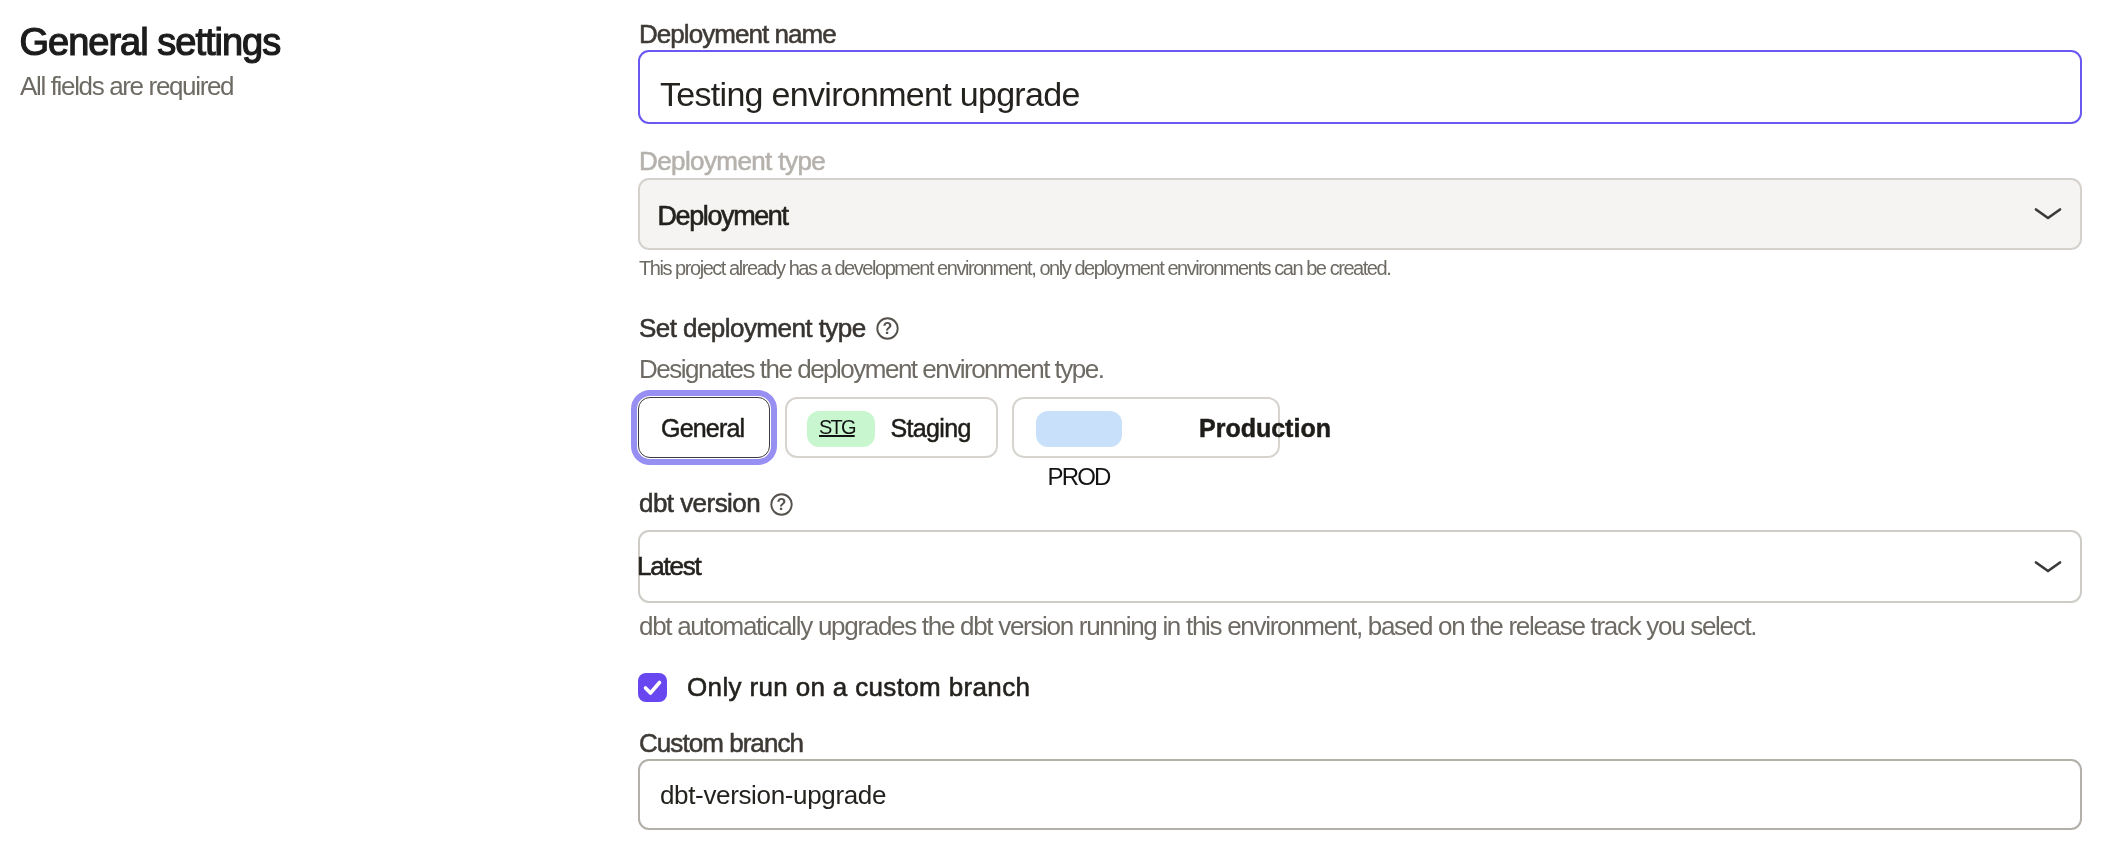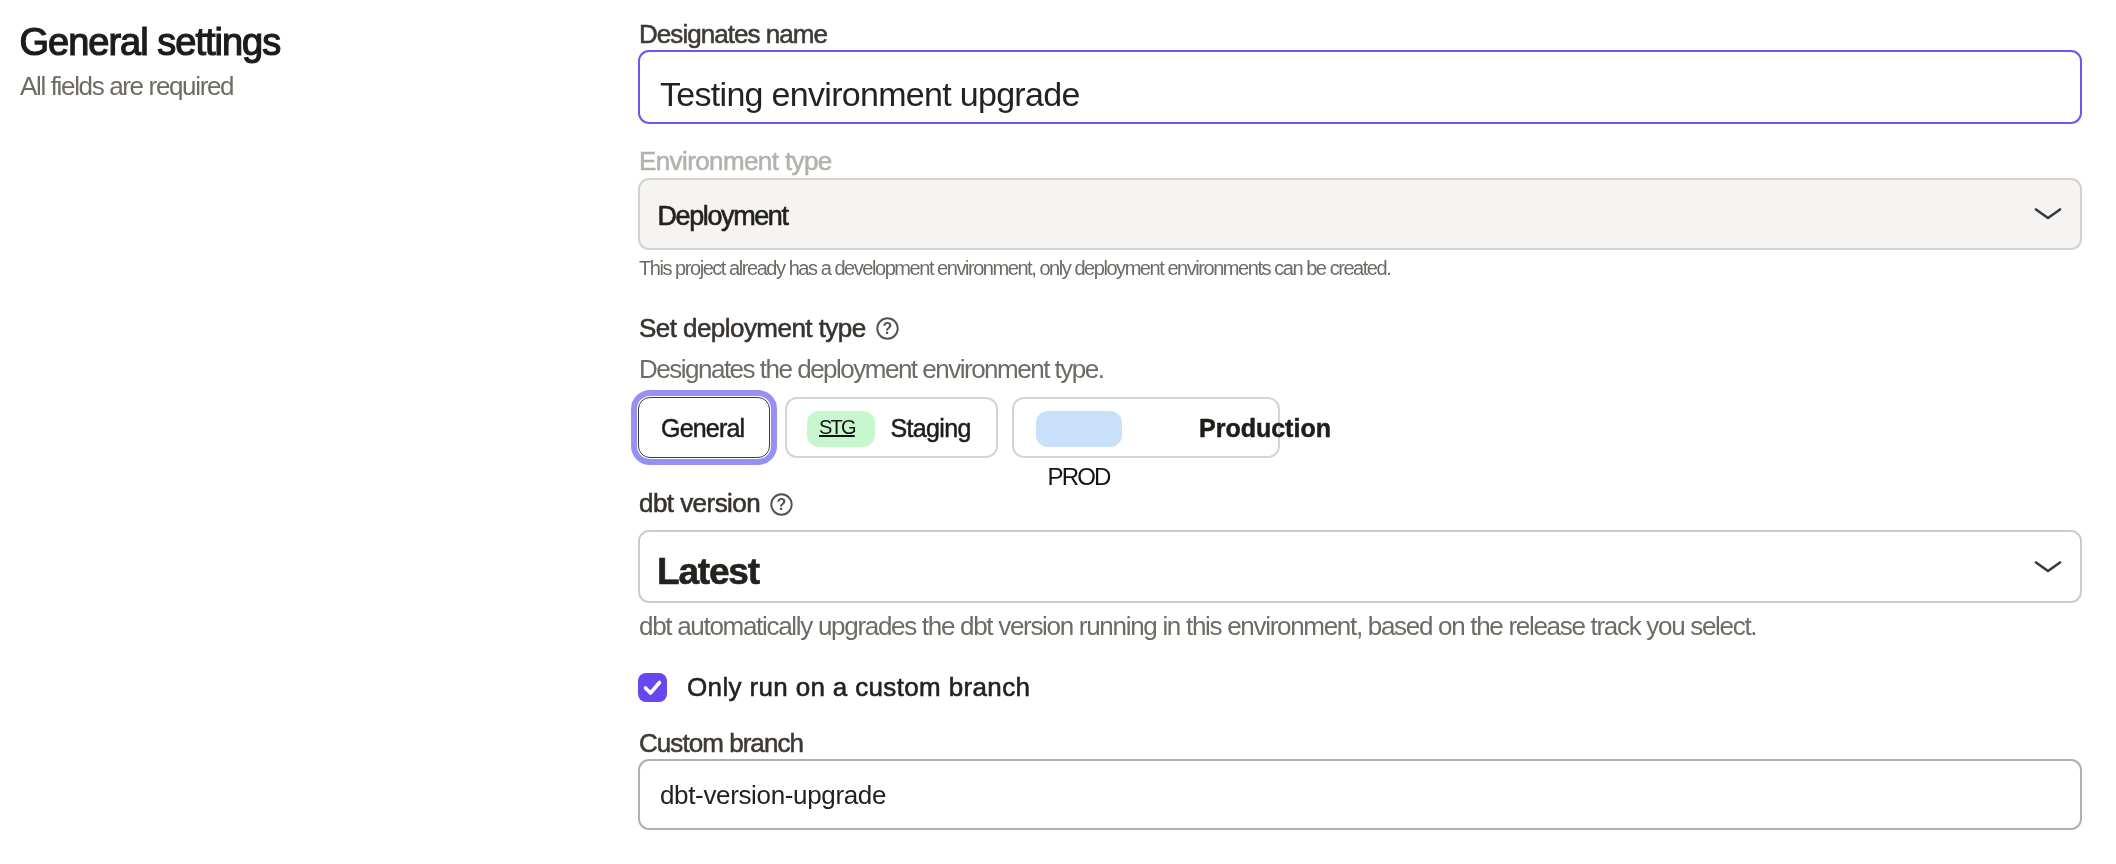--- a/index.html
+++ b/index.html
@@ -5,25 +5,25 @@
   html,body{margin:0;padding:0;width:2116px;height:864px;background:#ffffff;
     font-family:"Liberation Sans",sans-serif;}
   .abs{position:absolute;line-height:1;white-space:nowrap;}
 </style>
 </head>
 <body>
 
   <div class="abs" style="left:19.5px;top:22.5px;font-size:38px;font-weight:400;-webkit-text-stroke:1.2px #1c1c1c;letter-spacing:-1px;color:#1c1c1c;text-align:center;">General settings</div>
   <div class="abs" style="left:20px;top:73px;font-size:26px;letter-spacing:-1.35px;color:#6e6a64;">All fields are required</div>
 
-  <div class="abs" style="left:639px;top:21px;font-size:26px;font-weight:400;-webkit-text-stroke:0.55px #3e3a36;letter-spacing:-0.95px;color:#3e3a36;">Designates name</div>
+  <div class="abs" style="left:639px;top:21px;font-size:26px;font-weight:400;-webkit-text-stroke:0.55px #3e3a36;letter-spacing:-0.95px;color:#3e3a36;">Deployment name</div>
   <div class="abs" style="left:638px;top:50px;width:1444px;height:74px;border:2.5px solid #6a58f0;border-radius:11px;background:#fff;box-sizing:border-box;"></div>
   <div class="abs" style="left:660px;top:77px;font-size:34px;letter-spacing:-0.7px;color:#24221e;">Testing environment upgrade</div>
 
-  <div class="abs" style="left:639px;top:147.5px;font-size:26px;font-weight:400;-webkit-text-stroke:0.55px #b5b1ac;letter-spacing:-0.6px;color:#b5b1ac;">Environment type</div>
+  <div class="abs" style="left:639px;top:147.5px;font-size:26px;font-weight:400;-webkit-text-stroke:0.55px #b5b1ac;letter-spacing:-0.6px;color:#b5b1ac;">Deployment type</div>
   <div class="abs" style="left:638px;top:178px;width:1444px;height:72px;border:2px solid #d5d2ce;border-radius:11px;background:#f5f4f2;box-sizing:border-box;"></div>
   <div class="abs" style="left:657.5px;top:202.5px;font-size:27px;font-weight:400;-webkit-text-stroke:0.6px #24221e;letter-spacing:-1.4px;color:#24221e;">Deployment</div>
   <svg class="abs" style="left:2034px;top:207px;" width="28" height="14" viewBox="0 0 28 14">
     <polyline points="2,2.5 14,11 26,2.5" fill="none" stroke="#3a3a3a" stroke-width="2.7" stroke-linecap="round" stroke-linejoin="round"></polyline>
   </svg>
   <div class="abs" style="left:639px;top:258px;font-size:20px;letter-spacing:-1.45px;color:#6e6a64;">This project already has a development environment, only deployment environments can be created.</div>
 
   <div class="abs" style="left:639px;top:314.5px;font-size:26px;font-weight:400;-webkit-text-stroke:0.55px #363330;letter-spacing:-0.55px;color:#363330;">Set deployment type</div>
   <svg class="abs" style="left:876px;top:317px;" width="23" height="23" viewBox="0 0 23 23">
     <circle cx="11.5" cy="11.5" r="10.2" fill="none" stroke="#55524e" stroke-width="1.9"></circle>
@@ -43,21 +43,21 @@
   <div class="abs" style="left:1035.5px;top:410.5px;width:86px;height:36px;border-radius:12px;background:#c9e0fb;box-sizing:border-box;"></div>
   <div class="abs" style="left:1047.5px;top:416.5px;font-size:24px;letter-spacing:-1.8px;color:#131313;margin-top:48px;">PROD</div>
   <div class="abs" style="left:1199px;top:416px;font-size:25px;font-weight:700;-webkit-text-stroke:0.5px #1f1d1a;letter-spacing:0px;color:#1f1d1a;">Production</div>
 
   <div class="abs" style="left:639px;top:490px;font-size:26px;font-weight:400;-webkit-text-stroke:0.55px #363330;letter-spacing:-0.55px;color:#363330;">dbt version</div>
   <svg class="abs" style="left:770px;top:492.5px;" width="23" height="23" viewBox="0 0 23 23">
     <circle cx="11.5" cy="11.5" r="10.2" fill="none" stroke="#55524e" stroke-width="1.9"></circle>
     <text x="11.5" y="16.8" font-size="16" font-weight="600" fill="#55524e" text-anchor="middle" font-family="Liberation Sans">?</text>
   </svg>
   <div class="abs" style="left:638px;top:530px;width:1444px;height:73px;border:2px solid #cfccc8;border-radius:11px;background:#fff;box-sizing:border-box;"></div>
-  <div class="abs" style="left:657px;top:553px;font-size:37px;font-weight:700;-webkit-text-stroke:0.6px #24221e;letter-spacing:-1.2px;color:#24221e;">Latest</div>
+  <div class="abs" style="left:637px;top:553px;font-size:26px;font-weight:400;-webkit-text-stroke:0.6px #24221e;letter-spacing:-1.2px;color:#24221e;">Latest</div>
   <svg class="abs" style="left:2034px;top:560px;" width="28" height="14" viewBox="0 0 28 14">
     <polyline points="2,2.5 14,11 26,2.5" fill="none" stroke="#3a3a3a" stroke-width="2.7" stroke-linecap="round" stroke-linejoin="round"></polyline>
   </svg>
   <div class="abs" style="left:639px;top:612.5px;font-size:26px;letter-spacing:-1.3px;color:#6e6a64;">dbt automatically upgrades the dbt version running in this environment, based on the release track you select.</div>
 
   <div class="abs" style="left:638px;top:673px;width:29px;height:29px;border-radius:8px;background:#6847f0;"></div>
   <svg class="abs" style="left:638px;top:673px;" width="29" height="29" viewBox="0 0 29 29">
     <polyline points="7.5,15 12.5,20 21.5,9.5" fill="none" stroke="#fff" stroke-width="3.6" stroke-linecap="round" stroke-linejoin="round"></polyline>
   </svg>
   <div class="abs" style="left:687px;top:673.5px;font-size:26px;font-weight:400;-webkit-text-stroke:0.55px #24221e;letter-spacing:0.35px;color:#24221e;">Only run on a custom branch</div>

